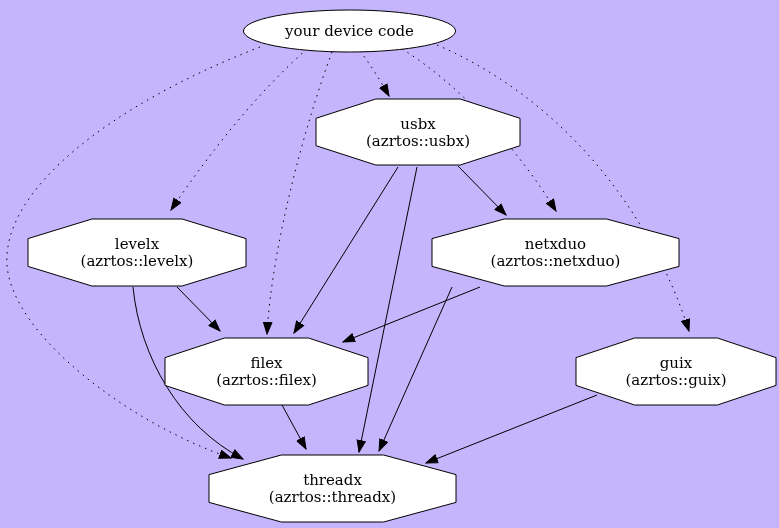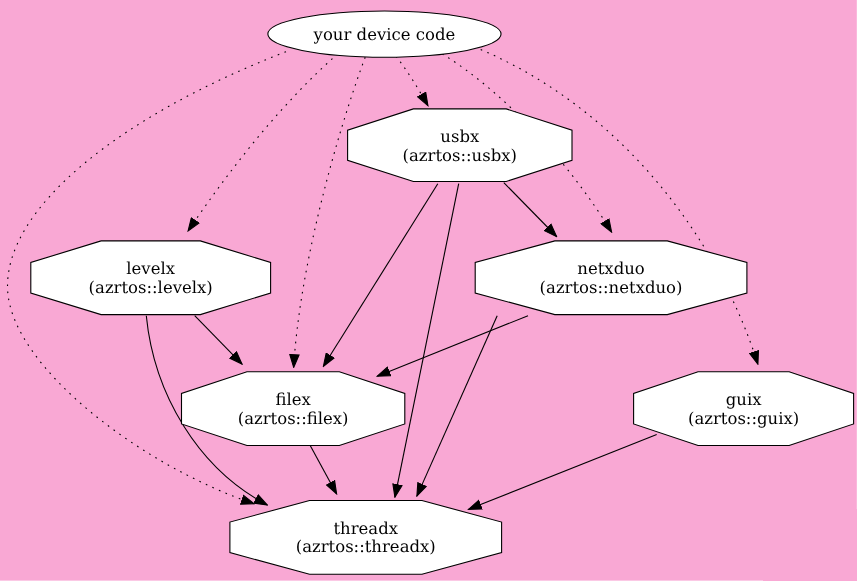--- a/index.html
+++ b/index.html
@@ -4,21 +4,21 @@
 <style>
   html, body {
     margin: 0;
     padding: 0;
     background: #ffffff;
   }
   .canvas {
     position: relative;
     width: 779px;
     height: 528px;
-    background: #f9a8d4;
+    background: #c4b5fd;
     font-family: "DejaVu Serif", "Liberation Serif", serif;
   }
   svg { display: block; }
   .node-shape {
     fill: #ffffff;
     stroke: #000000;
     stroke-width: 1;
   }
   .edge {
     fill: none;

